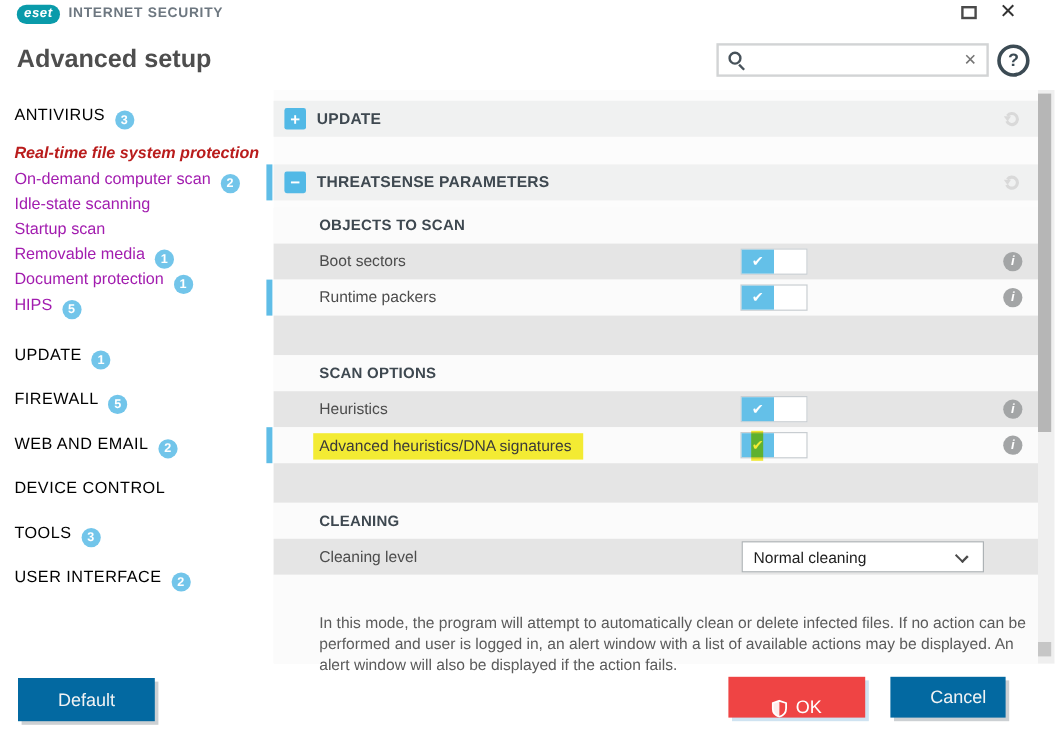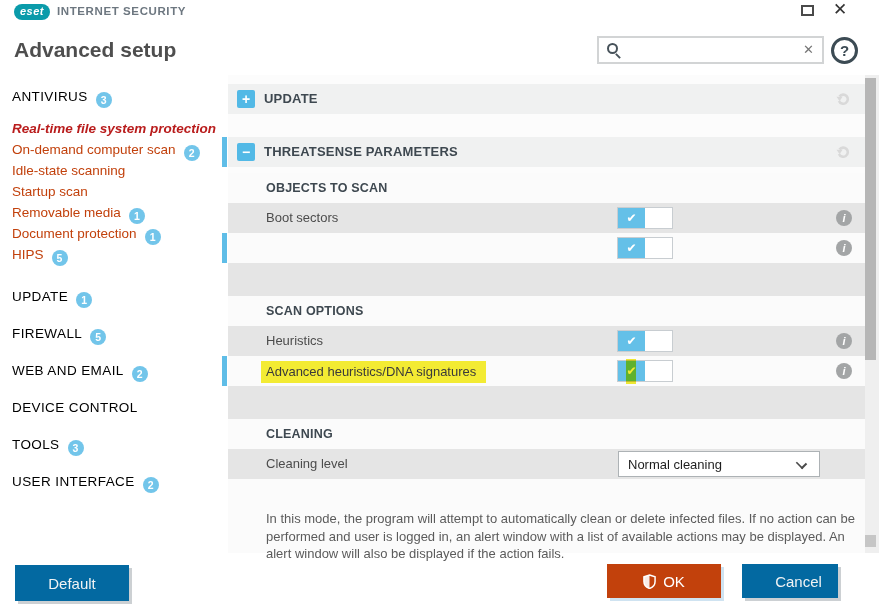--- a/index.html
+++ b/index.html
@@ -21,21 +21,21 @@
   .searchbox input { position:absolute; left:26px; top:1px; width:170px; height:22px; border:none; outline:none; font-size:13px; color:#333; background:transparent; }
   .mag { position:absolute; left:8px; top:5px; width:11px; height:11px; border:2px solid #47525a; border-radius:50%; }
   .mag-handle { position:absolute; left:18px; top:15px; width:2px; height:6px; background:#47525a; transform:rotate(-45deg); }
   .search-clear { position:absolute; right:8px; top:4px; font-size:13px; color:#757575; }
   .help-btn { left:831px; top:37px; width:27px; height:27px; border:3px solid #3c4b54; border-radius:50%;
     color:#3c4b54; font-size:15px; font-weight:700; display:flex; align-items:center; justify-content:center; }
 
   
   .side-item { left:12px; height:18px; white-space:nowrap; }
   .side-cat { font-size:13.5px; color:#000000; letter-spacing:.4px; }
-  .side-link { font-size:13.5px; color:#c2410c;text-align:right; }
+  .side-link { font-size:13.5px; color:#a21caf;text-align:right; }
   .side-sel { font-size:13.5px; font-weight:700; color:#b91c1c;font-style:italic; }
   .badge { display:inline-flex; width:16px; height:16px; border-radius:50%; background:#72c5ea; color:#fff;
     font-size:10.5px; font-weight:700; align-items:center; justify-content:center; margin-left:8px; vertical-align:-3px; }
 
   
   .content-bg { left:228px; top:75px; width:637px; height:478px; background:#fcfcfc; }
   .hdr-row { left:228px; width:637px; height:30px; background:#f0f1f1; }
   .hdr-exp-icon { position:absolute; left:9px; top:6px; width:18px; height:18px; background:#52b9e6; border-radius:2px;
     color:#fff; font-size:14px; font-weight:700; display:flex; align-items:center; justify-content:center; line-height:1; }
   .hdr-label { position:absolute; left:36px; top:0; line-height:30px; font-size:13px; font-weight:700; color:#3e4850; letter-spacing:.2px; }
@@ -64,21 +64,21 @@
   .mod-bar { left:222px; width:5px; background:#5fbde7; }
 
   
   .scroll-track { left:865px; top:75px; width:14px; height:478px; background:#efefef; }
   .scroll-thumb { position:absolute; left:0; top:3px; width:11px; height:282px; background:#b6b6b6; }
   .scroll-thumb2 { position:absolute; left:0; top:460px; width:11px; height:12px; background:#c6c6c6; }
 
   
   .btn { display:flex; align-items:center; justify-content:center; font-size:15px; cursor:default; }
   .btn-gray { background:#0369a1; color:#f1f3f4; box-shadow:3px 3px 0 0 #ccd0d3; }
-  .btn-blue { background:#c2410c; color:#ffffff; box-shadow:3px 3px 0 0 #cfe3f1; }
+  .btn-blue { background:#ef4444; color:#ffffff; box-shadow:3px 3px 0 0 #cfe3f1;align-items:flex-end; }
   .btn-default { left:15px; top:565px; width:114px; height:36px; }
   .btn-ok { left:607px; top:564px; width:114px; height:34px; gap:7px; }
   .btn-cancel { left:742px; top:564px; width:96px; height:34px;padding-left:17px; }
 </style>
 </head>
 <body>
 
 <div class="window">
 
   <div class="abs logo-badge">eset</div>
@@ -168,20 +168,21 @@
   </div>
   <div class="abs sec-row bg-alt" style="top:203px">
     <span class="row-label">Boot sectors</span>
     <span class="toggle">
         <span class="toggle-on-half">✔</span>
       </span>
     <span class="info-dot">i</span>
   </div>
   <div class="abs mod-bar" style="top:233px;height:30px"></div>
   <div class="abs sec-row bg-light" style="top:233px">
+    <span class="row-label">Runtime packers</span>
     <span class="toggle">
         <span class="toggle-on-half">✔</span>
       </span>
     <span class="info-dot">i</span>
   </div>
   <div class="abs sec-row bg-alt" style="top:263px;height:33px"></div>
 
   <div class="abs sec-row bg-light" style="top:296px">
     <span class="sec-title">SCAN OPTIONS</span>
   </div>

